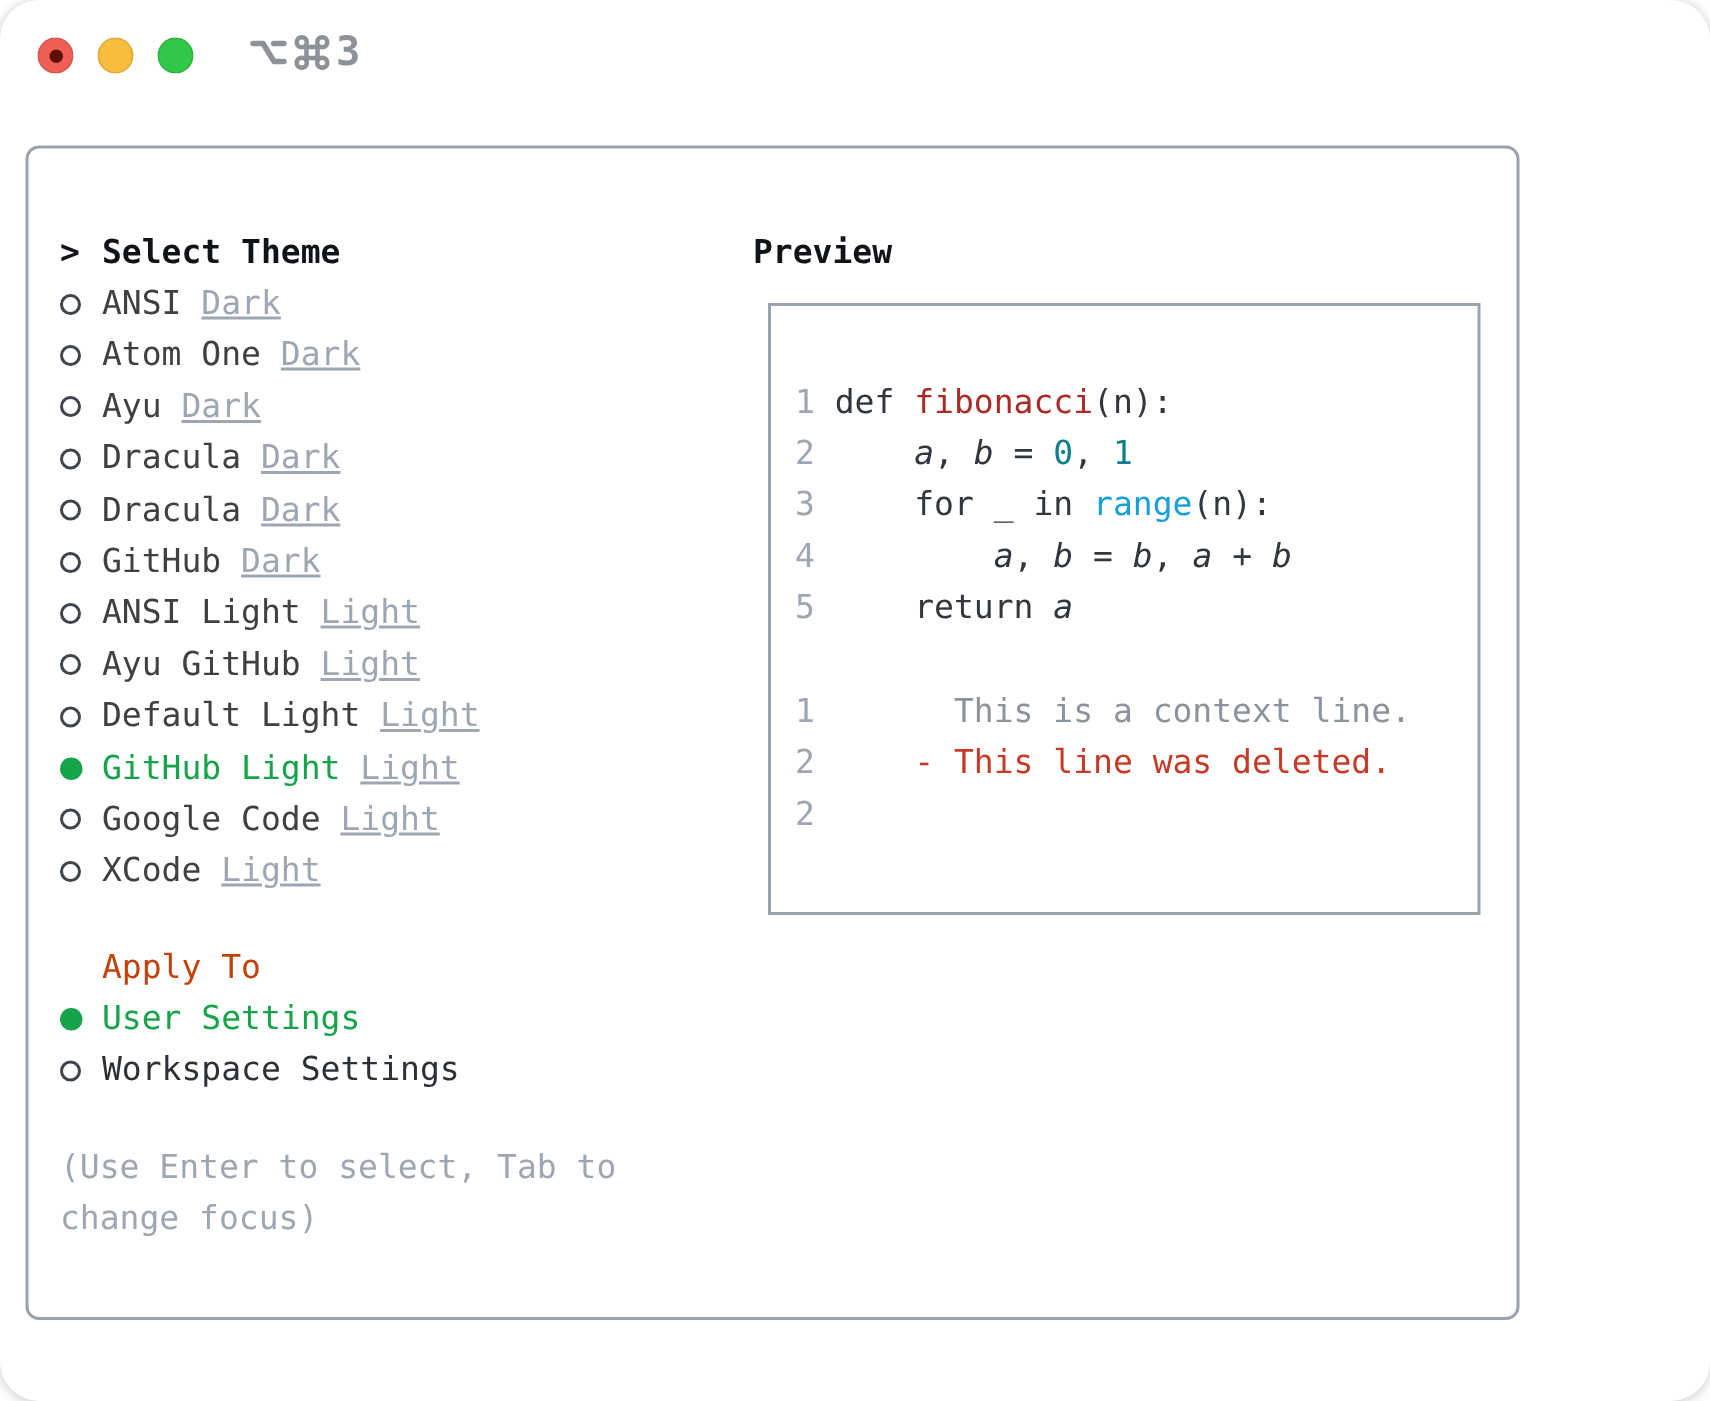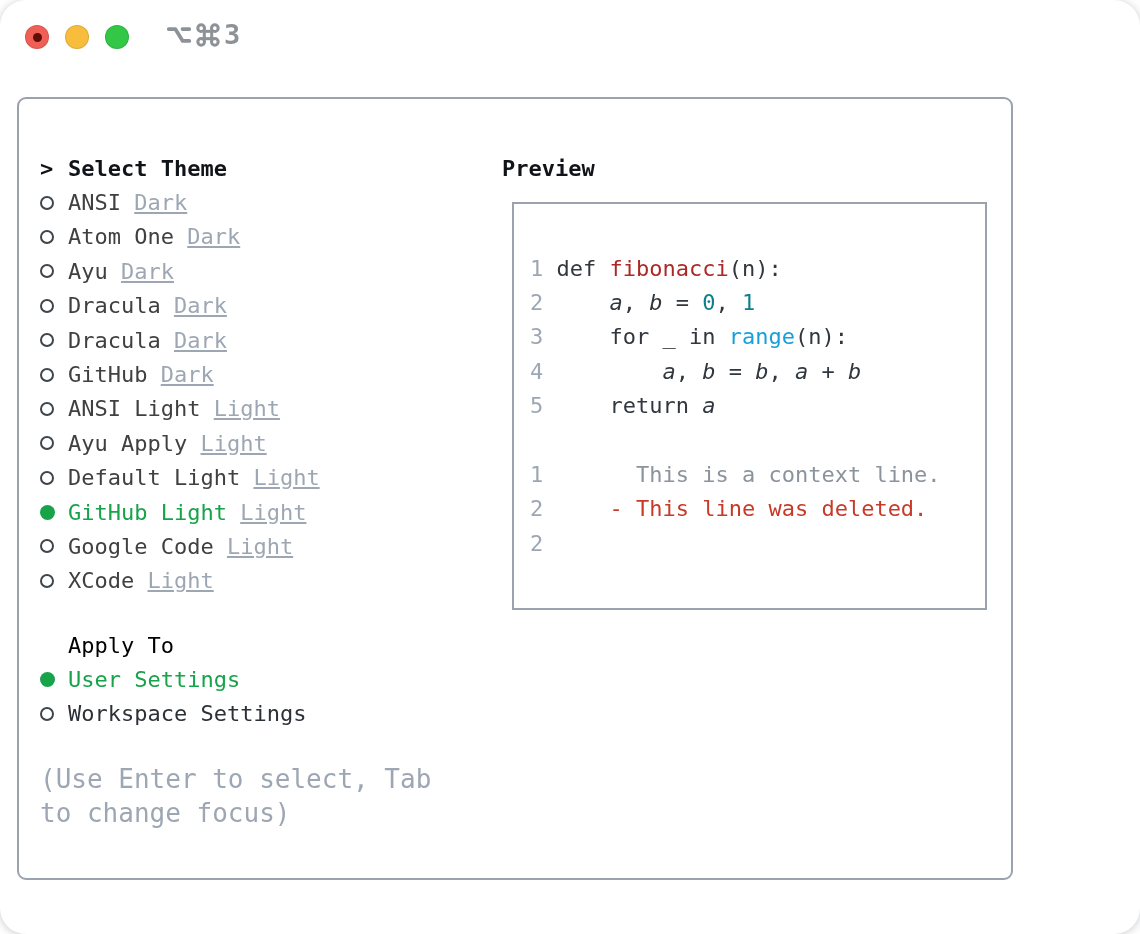--- a/index.html
+++ b/index.html
@@ -36,26 +36,26 @@
   .radio{width:14px;height:14px;box-sizing:border-box;border:2px solid #3f454c;border-radius:50%;}
   .radio.sel{width:15px;height:15px;border:none;background:var(--accent-green);}
 
   .theme-list{position:absolute;left:21px;top:52px;}
   .hdr-label{font-weight:700;color:#101318;}
   .item-name{color:#404040;}
   .item-name.sel{color:var(--accent-green);text-align:right;}
   .variant{color:var(--muted-gray);text-decoration:underline;}
 
   .apply-to{position:absolute;left:21px;top:529px;}
-  .apply-hdr{color:#000000;}
+  .apply-hdr{color:#c2410c;}
   .apply-label{color:#2c3137;}
   .apply-label.sel{color:var(--accent-green);}
 
   .hint{position:absolute;left:21px;top:663px;width:434px;
-        font-size:26px;line-height:34.4px;color:var(--muted-gray);}
+        font-size:22px;line-height:34.4px;color:var(--muted-gray);}
 
   
   .preview-hdr{position:absolute;left:483px;top:52px;height:34.4px;display:flex;align-items:center;
                font-size:22px;font-weight:700;color:#101318;}
   .preview-box{position:absolute;left:493px;top:103px;width:475px;height:408px;box-sizing:border-box;
                border:2px solid var(--border-gray);background:#ffffff;
                padding:47px 10px 0 16px;overflow:hidden;}
   .cl{height:34.4px;display:flex;align-items:center;font-size:22px;white-space:pre;}
   .ln{display:inline-block;width:13.25px;margin-right:13.25px;color:var(--muted-gray);flex:0 0 auto;}
   .tk-text{color:var(--text-dark);}
@@ -104,21 +104,21 @@
         <span class="hdr-label">Select Theme</span>
       </div>
 
     <div class="row"><span class="bullet-cell"><span class="radio"></span></span><span class="item-name">ANSI</span><span class="item-name"> </span><span class="variant">Dark</span></div>
         <div class="row"><span class="bullet-cell"><span class="radio"></span></span><span class="item-name">Atom One</span><span class="item-name"> </span><span class="variant">Dark</span></div>
         <div class="row"><span class="bullet-cell"><span class="radio"></span></span><span class="item-name">Ayu</span><span class="item-name"> </span><span class="variant">Dark</span></div>
         <div class="row"><span class="bullet-cell"><span class="radio"></span></span><span class="item-name">Dracula</span><span class="item-name"> </span><span class="variant">Dark</span></div>
         <div class="row"><span class="bullet-cell"><span class="radio"></span></span><span class="item-name">Dracula</span><span class="item-name"> </span><span class="variant">Dark</span></div>
         <div class="row"><span class="bullet-cell"><span class="radio"></span></span><span class="item-name">GitHub</span><span class="item-name"> </span><span class="variant">Dark</span></div>
         <div class="row"><span class="bullet-cell"><span class="radio"></span></span><span class="item-name">ANSI Light</span><span class="item-name"> </span><span class="variant">Light</span></div>
-        <div class="row"><span class="bullet-cell"><span class="radio"></span></span><span class="item-name">Ayu Apply</span><span class="item-name"> </span><span class="variant">Light</span></div>
+        <div class="row"><span class="bullet-cell"><span class="radio"></span></span><span class="item-name">Ayu GitHub</span><span class="item-name"> </span><span class="variant">Light</span></div>
         <div class="row"><span class="bullet-cell"><span class="radio"></span></span><span class="item-name">Default Light</span><span class="item-name"> </span><span class="variant">Light</span></div>
         <div class="row"><span class="bullet-cell"><span class="radio sel"></span></span><span class="item-name sel">GitHub Light</span><span class="item-name"> </span><span class="variant">Light</span></div>
         <div class="row"><span class="bullet-cell"><span class="radio"></span></span><span class="item-name">Google Code</span><span class="item-name"> </span><span class="variant">Light</span></div>
         <div class="row"><span class="bullet-cell"><span class="radio"></span></span><span class="item-name">XCode</span><span class="item-name"> </span><span class="variant">Light</span></div>
       </div>
 
     <div class="apply-to">
       <div class="row">
         <span class="bullet-cell"></span>
         <span class="apply-hdr">Apply To</span>

